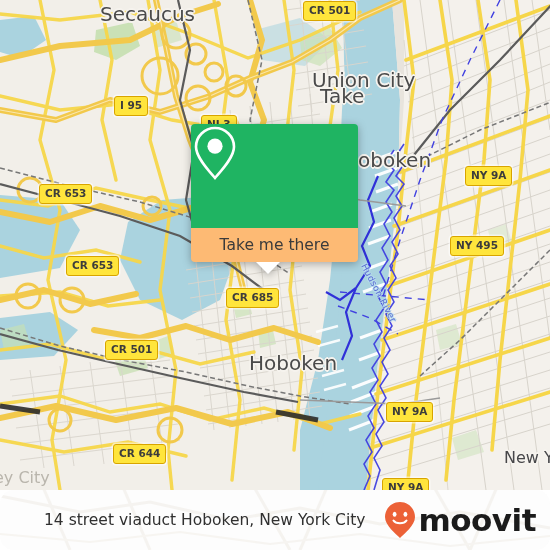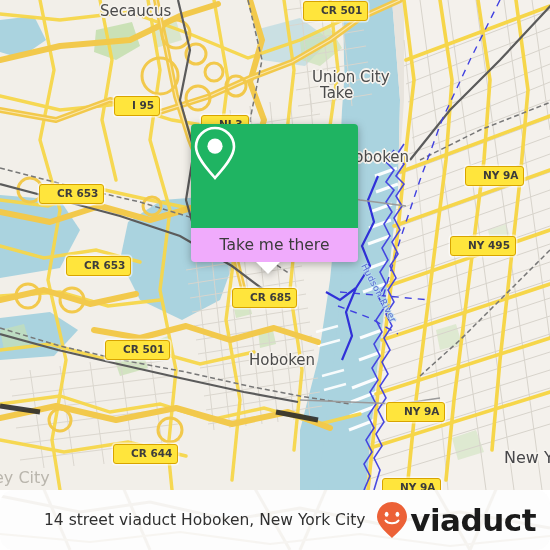--- a/index.html
+++ b/index.html
@@ -18,58 +18,58 @@
   .mlabel{
     position:absolute;
     color:#5a5a5a;
     font-family:"DejaVu Sans", sans-serif;
     white-space:nowrap;
     text-shadow:
       1.6px 0 #f6f3ee, -1.6px 0 #f6f3ee, 0 1.6px #f6f3ee, 0 -1.6px #f6f3ee,
       1.1px 1.1px #f6f3ee, -1.1px 1.1px #f6f3ee, 1.1px -1.1px #f6f3ee, -1.1px -1.1px #f6f3ee;
     pointer-events:none;
   }
-  .mlabel.city{font-size:15px;color:#4a4a4a;}
+  .mlabel.city{font-size:20px;color:#4a4a4a;}
   .mlabel.citybig{font-size:16px;color:#47474a;}
   .mlabel.faint{color:#b9b5ac;text-shadow:none;}
   .mlabel.water{
     color:#5a6bd0;font-size:9px;letter-spacing:.4px;
     text-shadow:1px 0 #b9ddf0,-1px 0 #b9ddf0,0 1px #b9ddf0,0 -1px #b9ddf0;
   }
 
   
   .shield{
     position:absolute;
     background:#ffe53c;
     border:1.6px solid #d8a400;
     border-radius:3px;
     color:#3c3c3c;
     font-family:"DejaVu Sans", sans-serif;
     font-weight:bold;
     font-size:10.5px;
     line-height:1;
-    padding:3px 5px 4px 17px;
+    padding:3px 5px 4px 5px;
     white-space:nowrap;
     box-shadow:0 0 0 1.5px rgba(255,255,255,.55);
     pointer-events:none;
   }
 
   
   #popup{
     position:absolute;left:191px;top:124px;width:167px;
     filter:drop-shadow(0 2px 4px rgba(0,0,0,.30));
   }
   #popup .card-green{
     background:#1fb462;
     height:104px;
     border-radius:4px 4px 0 0;
     display:flex;align-items:center;justify-content:center;
   }
   #popup .card-white{
-    background:#f0abfc;
+    background:#fdba74;
     height:34px;
     border-radius:0 0 4px 4px;
     display:flex;align-items:center;justify-content:center;
     color:#3b3b3b;
     font-size:15.5px;
     font-family:"DejaVu Sans", sans-serif;
   }
   #popup .tail{
     position:absolute;left:65px;top:138px;
     width:0;height:0;
@@ -413,21 +413,21 @@
       </div>
 
     <div id="shields">
         <div class="shield" style="left: 303px; top: 1px;">CR 501</div>
         <div class="shield" style="left: 106px; top: 96px; margin-left: 8px;">I 95</div>
         <div class="shield" style="left: 201px; top: 115px;">NJ 3</div>
         <div class="shield" style="left: 39px; top: 184px;">CR 653</div>
         <div class="shield" style="left: 66px; top: 256px;">CR 653</div>
         <div class="shield" style="left: 465px; top: 166px;">NY 9A</div>
         <div class="shield" style="left: 450px; top: 236px;">NY 495</div>
-        <div class="shield" style="left: 232px; top: 288px;">CR 685</div>
+        <div class="shield" style="left: 226px; top: 288px;">CR 685</div>
         <div class="shield" style="left: 105px; top: 340px;">CR 501</div>
         <div class="shield" style="left: 113px; top: 444px;">CR 644</div>
         <div class="shield" style="left: 386px; top: 402px;">NY 9A</div>
         <div class="shield" style="left: 382px; top: 478px;">NY 9A</div>
       </div>
 
     <div id="popup">
       <div class="card-green">
         <svg width="48" height="58" viewBox="0 0 48 58">
           <path d="M24 4 C13.5 4 5 12.4 5 22.8 C5 34 19 48 24 54 C29 48 43 34 43 22.8 C43 12.4 34.5 4 24 4 Z" fill="none" stroke="#ffffff" stroke-width="2.6"></path>
@@ -462,17 +462,17 @@
 
     <div id="footer-title">14 street viaduct Hoboken, New York City</div>
 
     <div id="brand">
       <svg width="32" height="38" viewBox="0 0 32 38">
         <path d="M16 1 C7.7 1 1 7.7 1 16 C1 24.5 12 33 16 37 C20 33 31 24.5 31 16 C31 7.7 24.3 1 16 1 Z" fill="#ec6137"></path>
         <ellipse cx="10.6" cy="13.2" rx="1.9" ry="2.5" fill="#ffffff"></ellipse>
         <ellipse cx="21.4" cy="13.2" rx="1.9" ry="2.5" fill="#ffffff"></ellipse>
         <path d="M9.5 19.5 C12 23.2 20 23.2 22.5 19.5" fill="none" stroke="#ffffff" stroke-width="2.1" stroke-linecap="round"></path>
       </svg>
-      <span id="brand-word">viaduct</span>
+      <span id="brand-word">moovit</span>
     </div>
   </div>
 
 </div>
 
 </body></html>

